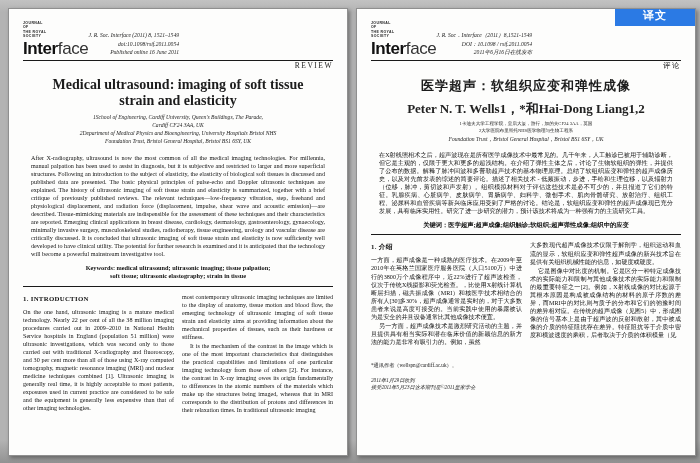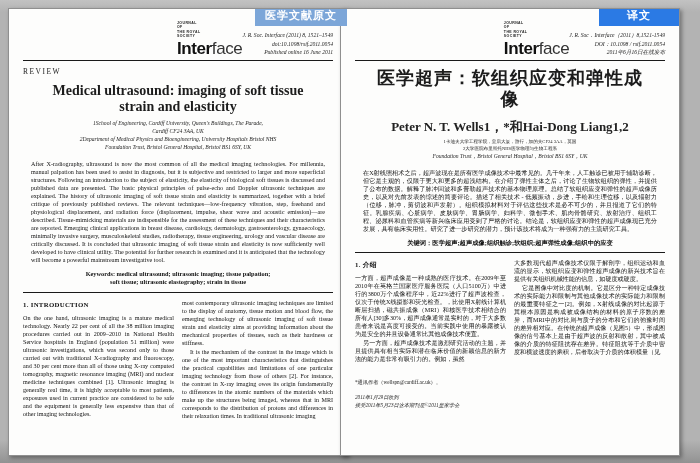--- a/index.html
+++ b/index.html
@@ -4,45 +4,45 @@
 <style>
   html,body{margin:0;padding:0;}
   body{width:700px;height:463px;overflow:hidden;background:#b3b3b3;
        font-family:"Liberation Serif", serif;}
   .stage{position:relative;width:700px;height:463px;
          background:linear-gradient(#c2c2c2 0,#b3b3b3 12px,#b3b3b3 440px,#929292 463px);}
   .page{position:absolute;top:8px;width:340px;height:448px;background:#fdfdfc;
         border:1px solid #8f8f8f;box-shadow:2px 2px 4px rgba(0,0,0,.35);
         overflow:hidden;box-sizing:border-box;}
   .page-left{left:8px;}
-  .page-right{left:340px;}
+  .page-right{left:356px;}
   .page-inner{padding:12px 14px 0 14px;color:#1c1c1c;}
 
   .badge{position:absolute;top:-5px;z-index:5;color:#fff;
          font-family:"Liberation Sans", sans-serif;font-size:11px;font-weight:bold;
          padding:4px 10px 3px 10px;letter-spacing:1px;cursor:pointer;}
   .badge-orig{right:0;background:#7ca6d8;}
   .badge-trans{right:0;background:#2b7ae4;min-width:60px;text-align:center;}
 
-  .hdr{display:flex;justify-content:flex-end;align-items:flex-end;}
+  .hdr{display:flex;justify-content:flex-start;align-items:flex-end;}
   .logo-small{font-family:"Liberation Sans", sans-serif;font-size:3.5px;font-weight:bold;
               letter-spacing:.4px;line-height:1.25;color:#222;}
   .logo-name{font-family:"Liberation Sans", sans-serif;font-size:17px;color:#111;
              letter-spacing:-.4px;line-height:1;margin-top:1px;}
   .logo-name b{font-weight:bold;}
   .logo-name span{font-weight:normal;color:#333;}
   .cite{font-style:italic;font-size:5.6px;line-height:1.5;text-align:right;color:#222;}
   hr.rule{border:none;border-top:1.4px solid #1a1a1a;margin:3px 0 0 0;}
   hr.rule2{border:none;border-top:1px solid #1a1a1a;margin:5px 0 6px 0;}
 
-  .review{text-align:left;font-size:7.5px;letter-spacing:1.5px;margin-top:6px;
+  .review{text-align:right;font-size:7.5px;letter-spacing:1.5px;
           font-variant:small-caps;color:#222;}
   .title{text-align:center;font-weight:bold;margin:7px 18px 0 18px;line-height:1.2;}
   .title-en{font-size:14px;}
-  .title-zh{font-size:18px;letter-spacing:1px;}
+  .title-zh{font-size:13px;letter-spacing:1px;}
   .authors{text-align:center;font-weight:bold;font-size:13px;margin-top:7px;color:#222;}
   .affil{text-align:center;font-style:italic;font-size:5.6px;line-height:1.45;color:#222;
          margin-top:3px;}
   .affil-zh-small{font-style:normal;font-size:4.6px;line-height:1.5;}
   .abstract{font-size:6.15px;line-height:1.3;text-align:justify;margin:8px 8px 0 8px;color:#111;}
   .keywords{text-align:center;font-weight:bold;font-size:6.3px;line-height:1.35;
             margin-top:6px;color:#111;}
   .cols{display:flex;gap:8px;margin-top:6px;}
   .col{flex:1;font-size:6.1px;line-height:1.32;text-align:justify;color:#111;}
   .sec-h{font-weight:bold;font-size:6.8px;margin:2px 0 4px 0;letter-spacing:.3px;}
@@ -51,21 +51,20 @@
   .col p + p{margin-top:1px;}
   .footnote{font-size:5.2px;margin-top:16px;color:#222;}
   .received{font-style:italic;font-size:5.2px;line-height:1.5;margin-top:8px;color:#222;}
 </style>
 </head>
 <body>
 
 <div class="stage">
 
   <div class="page page-left">
-    <div class="badge badge-orig">医学文献原文</div>
     <div class="page-inner">
       <div class="hdr">
         <div class="logo">
           <div class="logo-small">
             <div>JOURNAL</div>
             <div>OF</div>
             <div>THE ROYAL</div>
             <div>SOCIETY</div>
           </div>
           <div class="logo-name"><b>Inter</b><span>face</span></div>
@@ -117,20 +116,21 @@
           </div>
           <div class="logo-name"><b>Inter</b><span>face</span></div>
         </div>
         <div class="cite">
           <div>J. R. Soc．Interface（2011）8,1521-1549</div>
           <div>DOI：10.1098 / rsif.2011.0054</div>
           <div>2011年6月16日在线发布</div>
         </div>
       </div>
       <hr class="rule">
+      <div class="review">评论</div>
       <div class="title title-zh">医学超声：软组织应变和弹性成像</div>
       <div class="authors">Peter N. T. Wells1，*和Hai-Dong Liang1,2</div>
       <div class="affil">
         <div class="affil-zh-small">1卡迪夫大学工程学院，皇后大厦，游行，加的夫CF24 3AA，英国</div>
         <div class="affil-zh-small">2大学医院布里斯托NHS医学物理与生物工程系</div>
         <div>Foundation Trust，Bristol General Hospital，Bristol BS1 6SY，UK</div>
       </div>
       <div class="abstract">在X射线照相术之后，超声波现在是所有医学成像技术中最常见的。几千年来，人工触诊已被用于辅助诊断，但它是主观的，仅限于更大和更多的超浅结构。在介绍了弹性主体之后，讨论了生物软组织的弹性，并提供了公布的数据。解释了脉冲回波和多普勒超声技术的基本物理原理。总结了软组织应变和弹性的超声成像历史，以及对先前发表的综述的简要评论。描述了相关技术 - 低频振动，步进，手绘和生理位移，以及辐射力（位移，脉冲，剪切波和声发射）。组织模拟材料对于评估这些技术是必不可少的，并且报道了它们的特征。乳腺疾病、心脏病学、皮肤病学、胃肠病学、妇科学、微创手术、肌肉骨骼研究、放射治疗、组织工程、泌尿科和血管疾病等新兴临床应用受到了严格的讨论。结论是，软组织应变和弹性的超声成像现已充分发展，具有临床实用性。研究了进一步研究的潜力，预计该技术将成为一种强有力的主流研究工具。</div>
       <div class="keywords">
         <div>关键词：医学超声;超声成像;组织触诊;软组织;超声弹性成像;组织中的应变</div>

